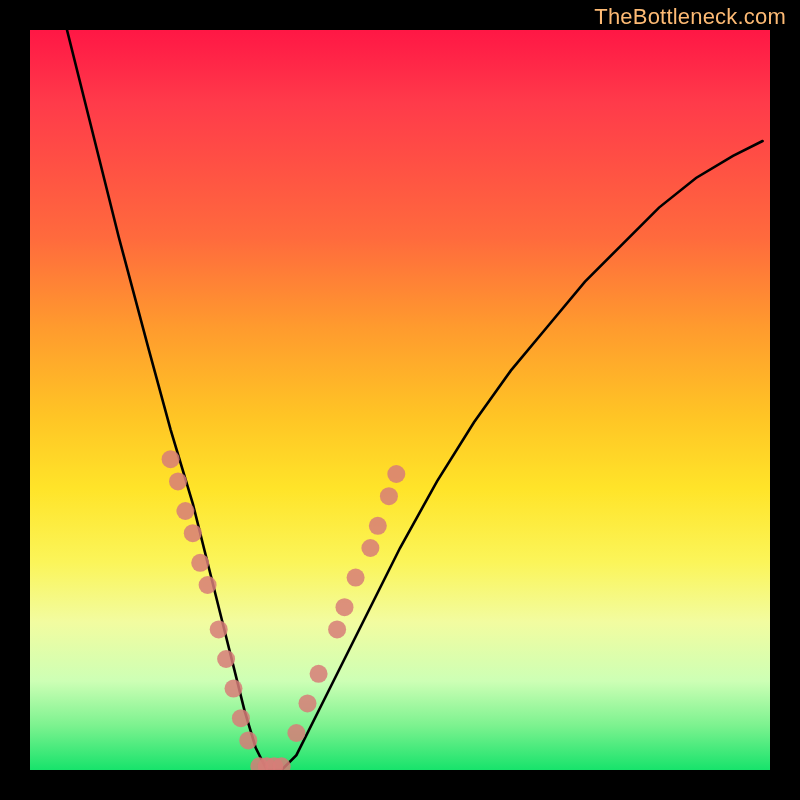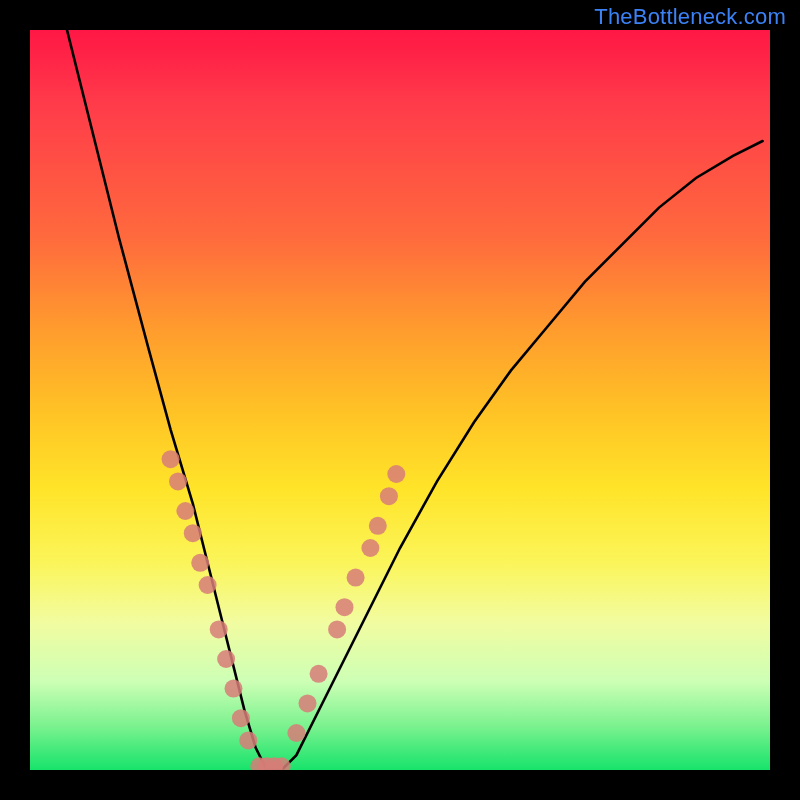--- a/index.html
+++ b/index.html
@@ -38,21 +38,21 @@
       #f2fca0 80%,
       #cdffb5 88%,
       #7cf28f 94%,
       #17e36b 100%
     );
   }
   .attrib {
     position: absolute;
     top: 4px;
     right: 14px;
-    color: #3b82f6;
+    color: #fdba74;
     font-size: 22px;
     font-weight: 400;
     letter-spacing: 0.2px;
   }
   svg.curve {
     position: absolute;
     top: 0;
     left: 0;
     width: 740px;
     height: 740px;

